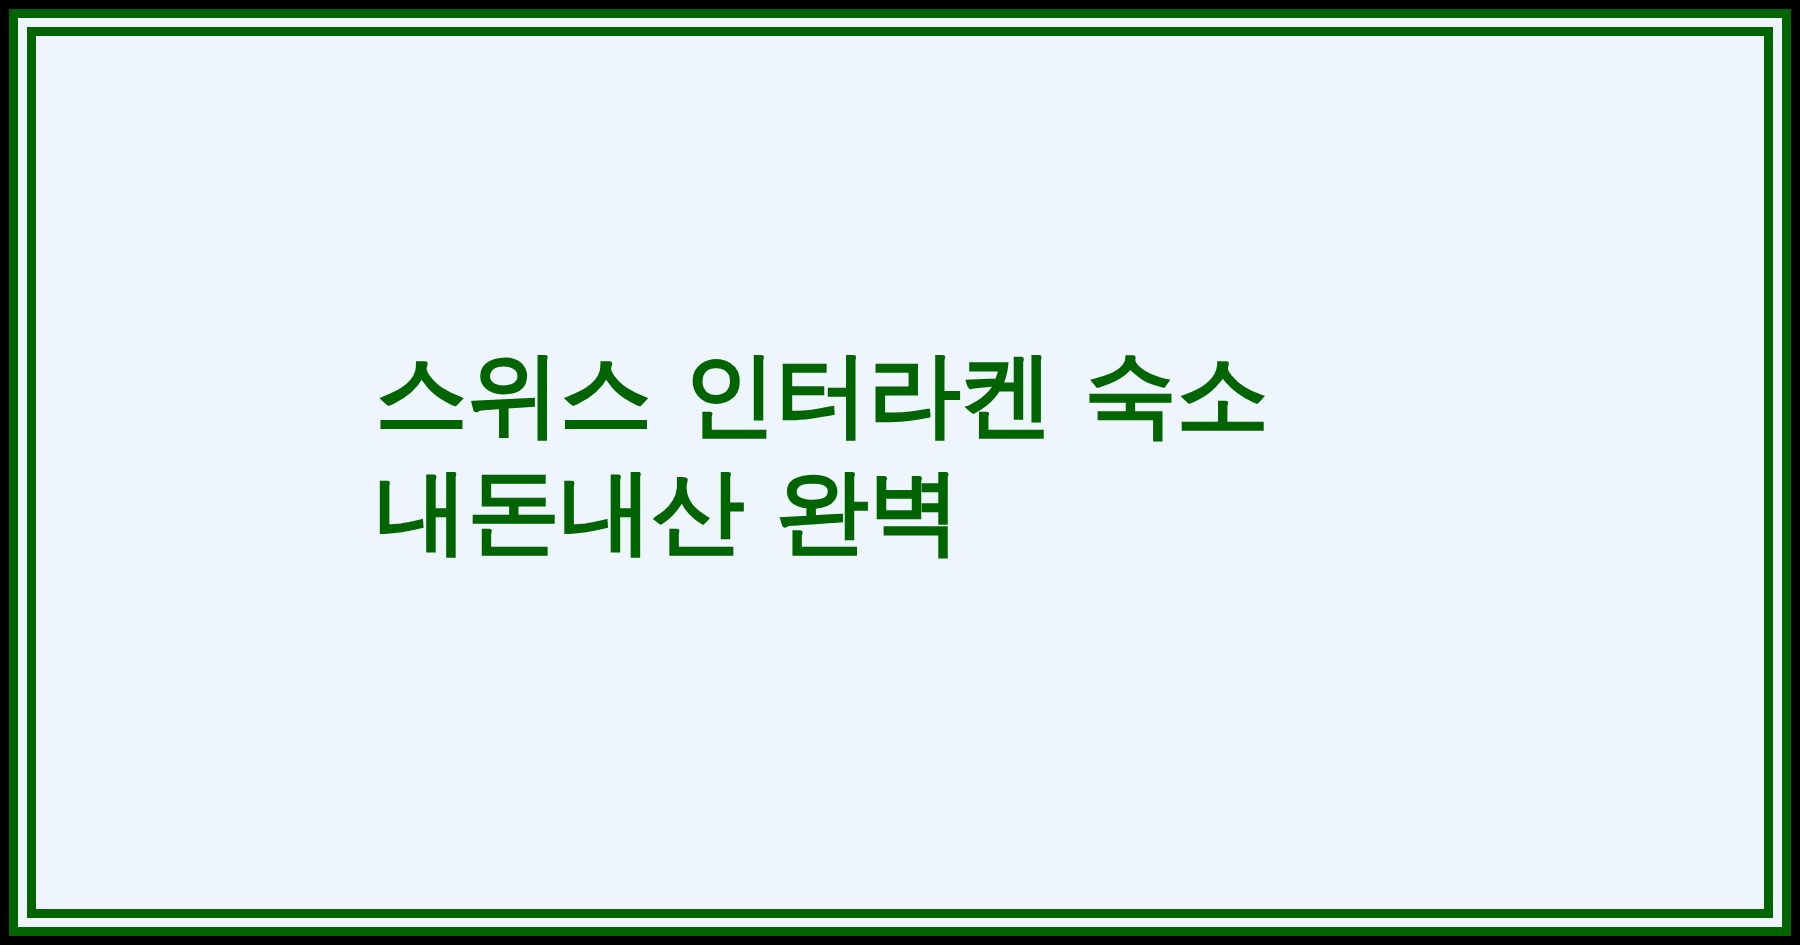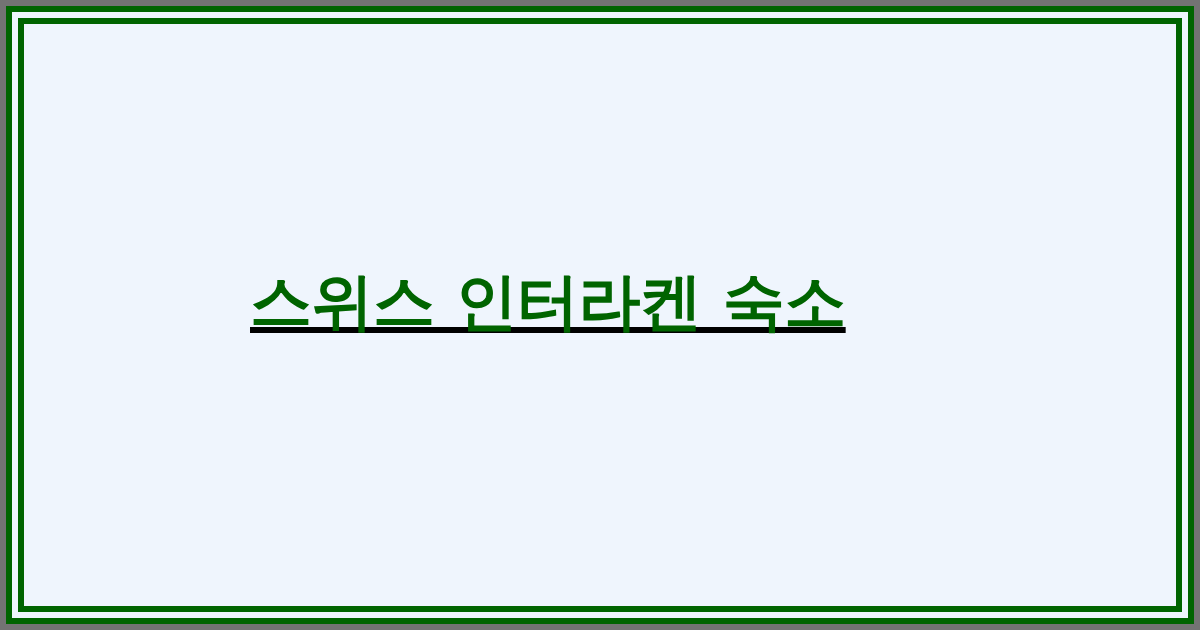--- a/index.html
+++ b/index.html
@@ -14,23 +14,22 @@
     overflow: hidden;
     font-family: "Liberation Sans", "DejaVu Sans", sans-serif;
   }
 
   
   .thumbnail-card {
     position: relative;
     box-sizing: border-box;
     width: 1200px;
     height: 630px;
-    background: #737373;
+    background: #000000;
     padding: 6px;              
-    text-decoration: underline;
   }
 
   
   .frame-outer {
     box-sizing: border-box;
     width: 100%;
     height: 100%;
     border: 6px solid #006400;
     background: #eff5fd;
     padding: 6px;              
@@ -73,19 +72,20 @@
 <div class="thumbnail-card">
 
   <div class="frame-outer">
 
     <div class="frame-inner">
 
       <div class="title-block">
 
         <span class="title-line">스위스 인터라켄 숙소</span>
 
+        <span class="title-line">내돈내산 완벽</span>
 
 
       </div>
 
     </div>
   </div>
 </div>
 
 </body></html>

